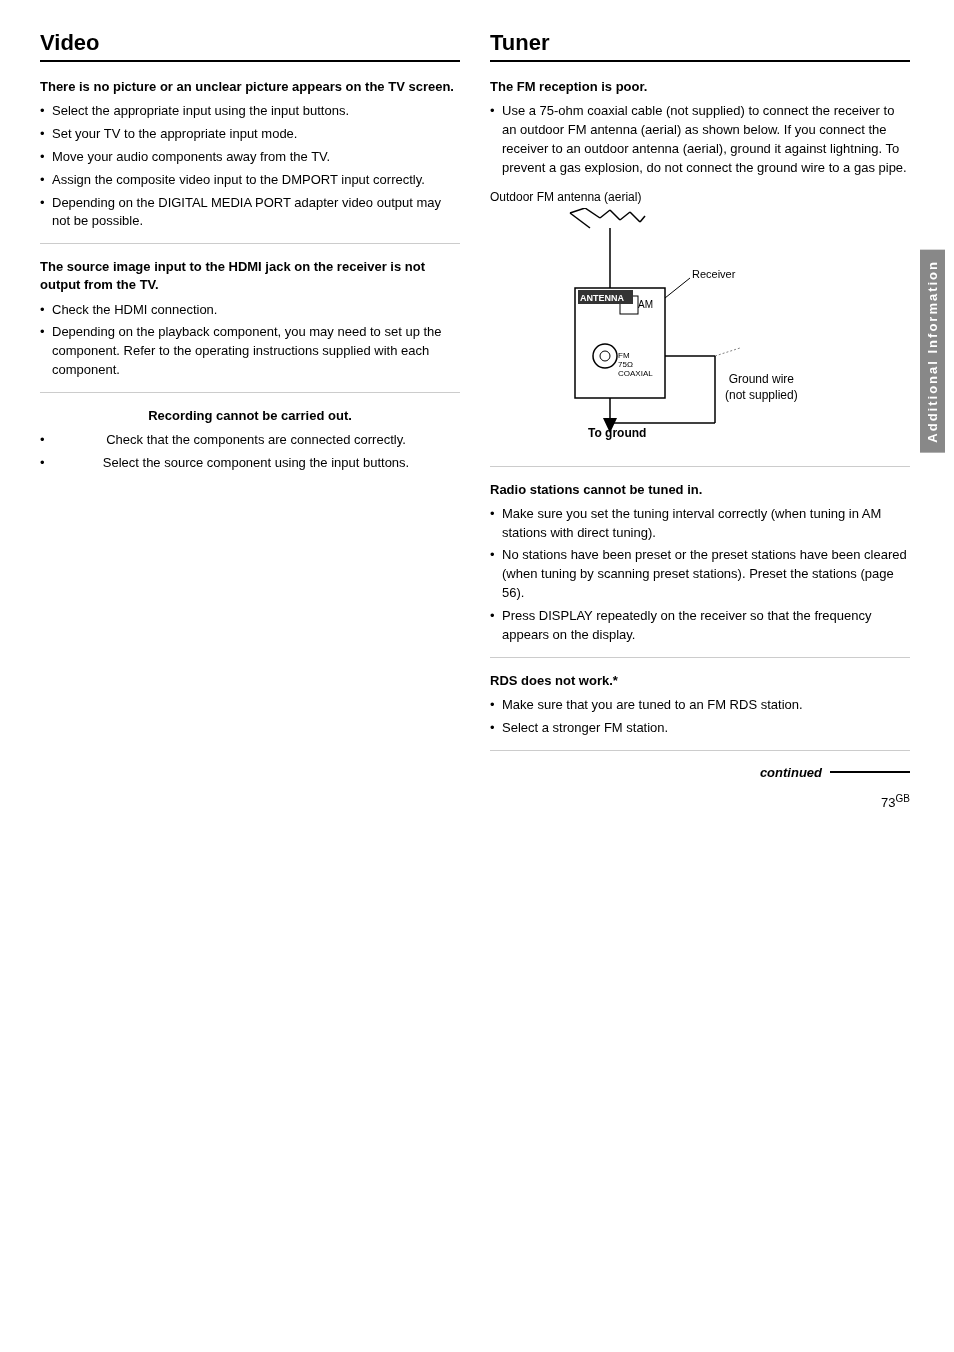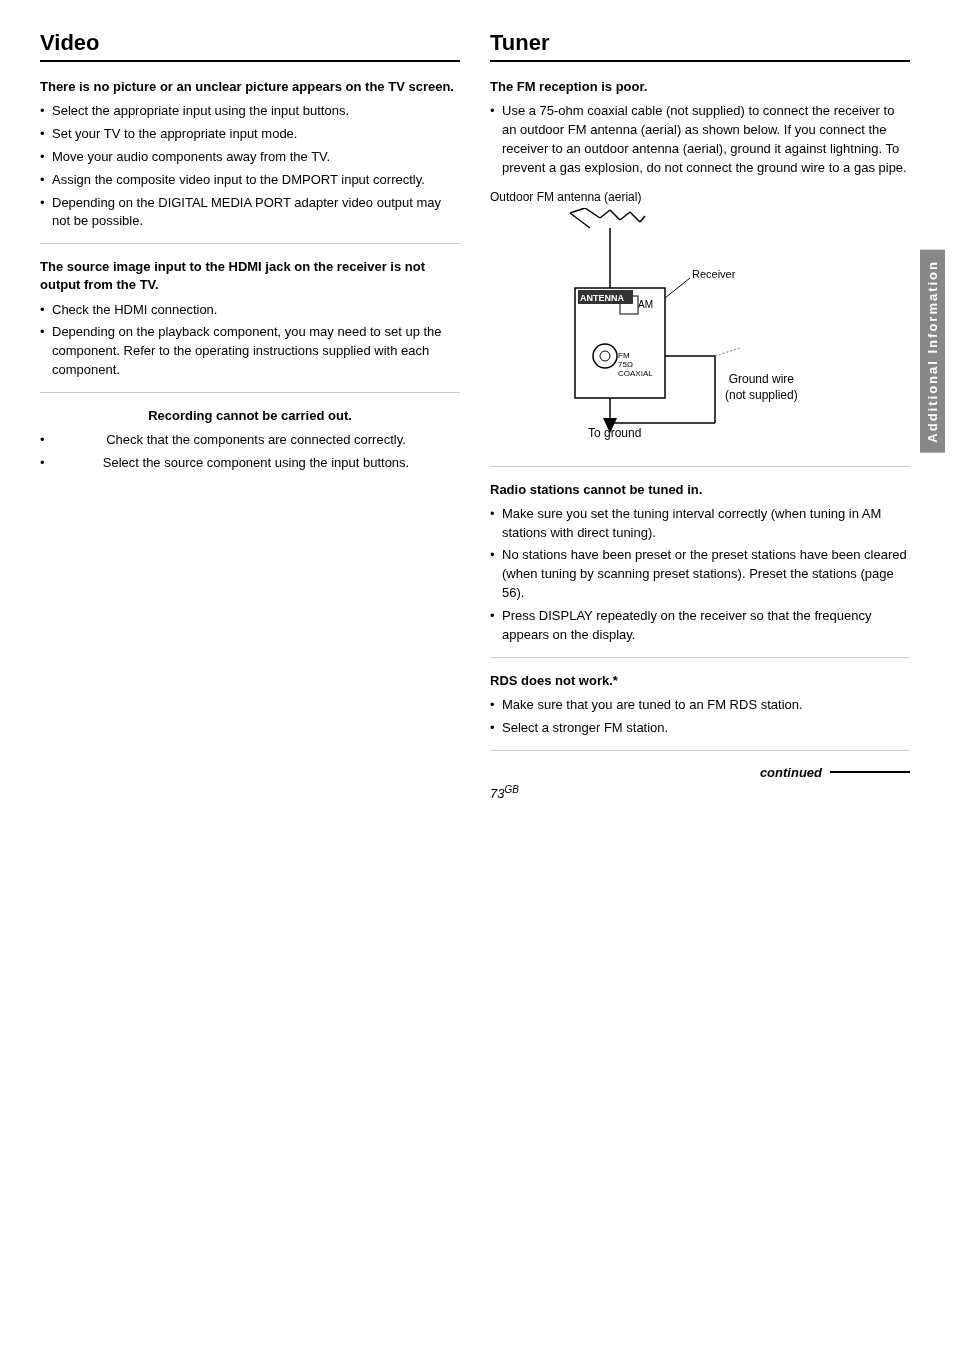--- a/index.html
+++ b/index.html
@@ -87,43 +87,43 @@
       top: 150px;
       left: 240px;
       line-height: 1.4;
       margin-top: 33px;
     }
     .diagram-label-to-ground {
       font-size: 12px;
       position: absolute;
       bottom: 0;
       left: 130px;
+      font-weight: bold;
     }
     .continued-line {
       display: flex;
       align-items: center;
       justify-content: flex-end;
       margin-top: 12px;
       font-style: italic;
       font-weight: bold;
       font-size: 13px;
     }
     .continued-line::after {
       content: "";
       display: inline-block;
       height: 2px;
       width: 80px;
       background: #000;
       margin-left: 8px;
     }
     .page-number {
-      text-align: left;
-      font-size: 13px;
-      margin-top: 4px;
-      font-style: italic;
+      text-align: right;
+      font-size: 13px;
+      margin-top: 13px;
     }
     .page-number sup {
       font-size: 10px;
     }
     .right-wrapper {
       position: relative;
     }
   </style>
 </head>
 <body>

